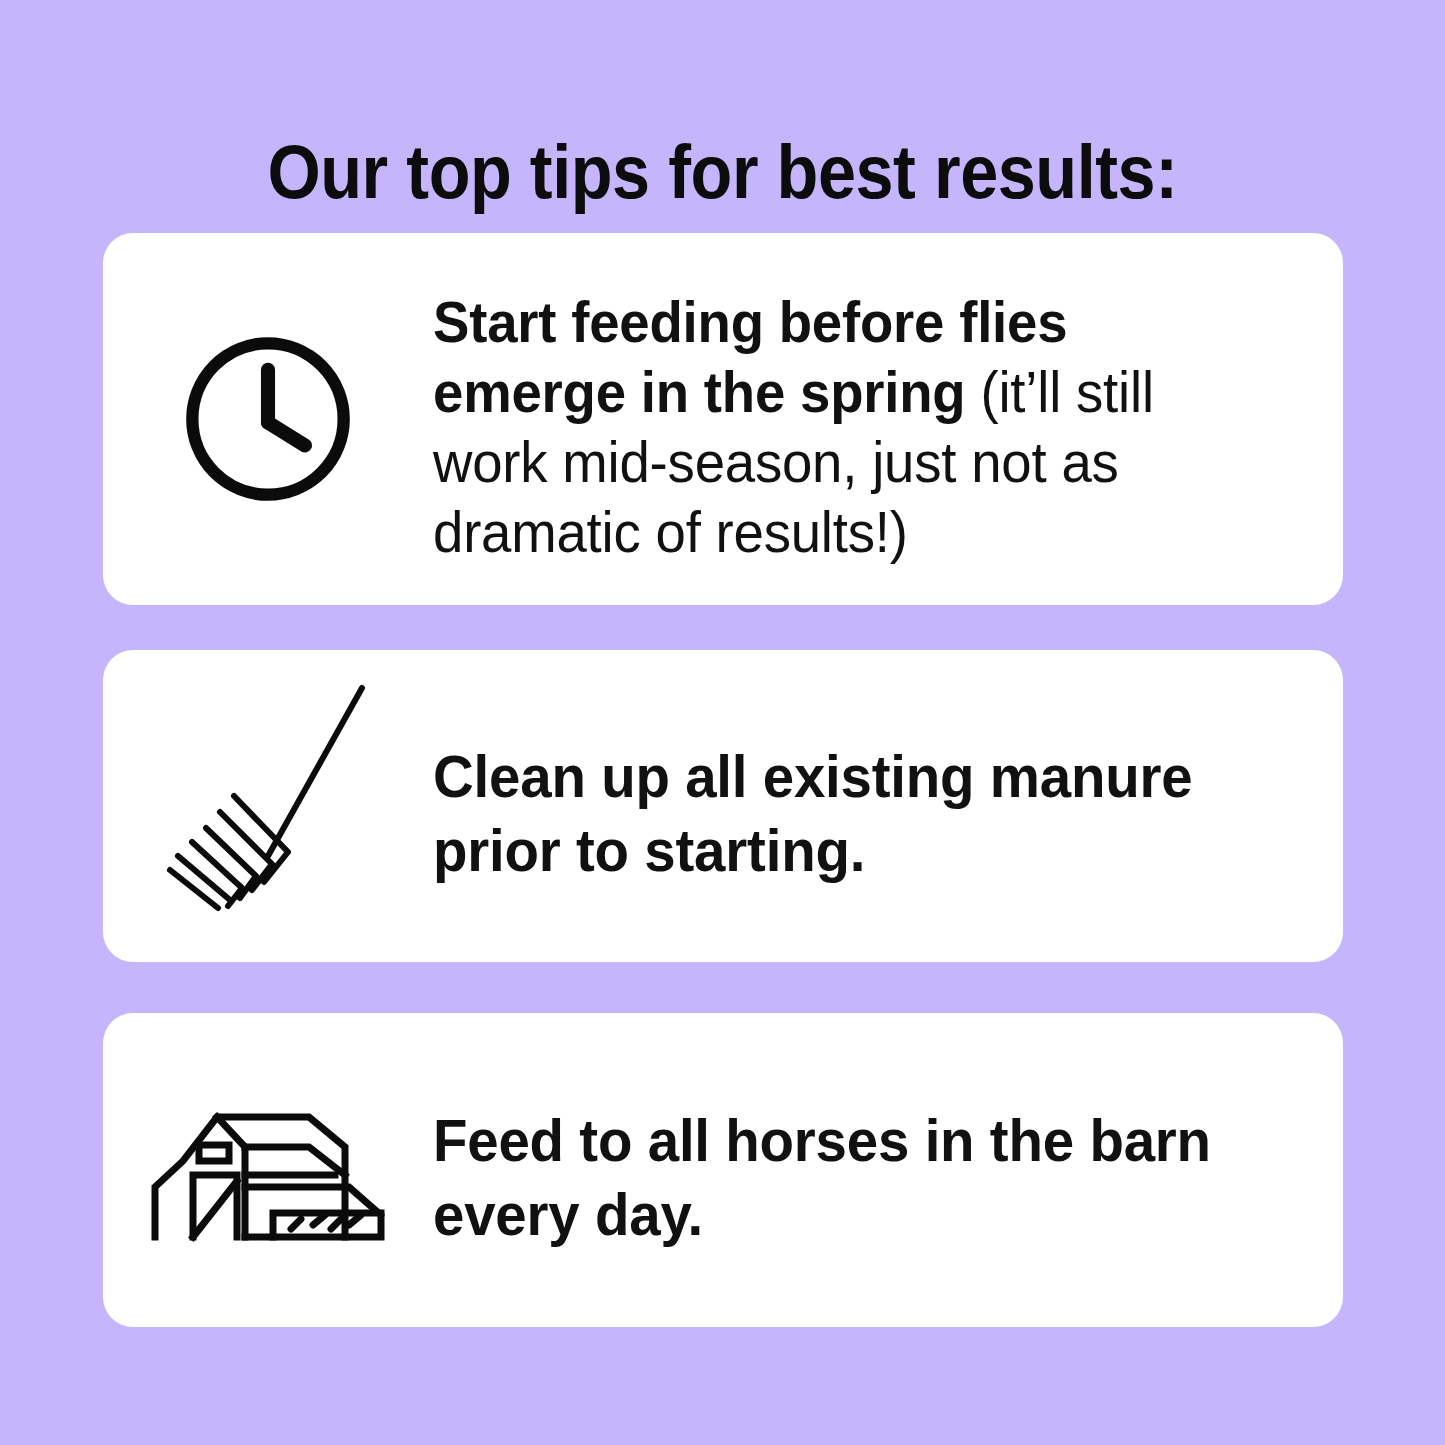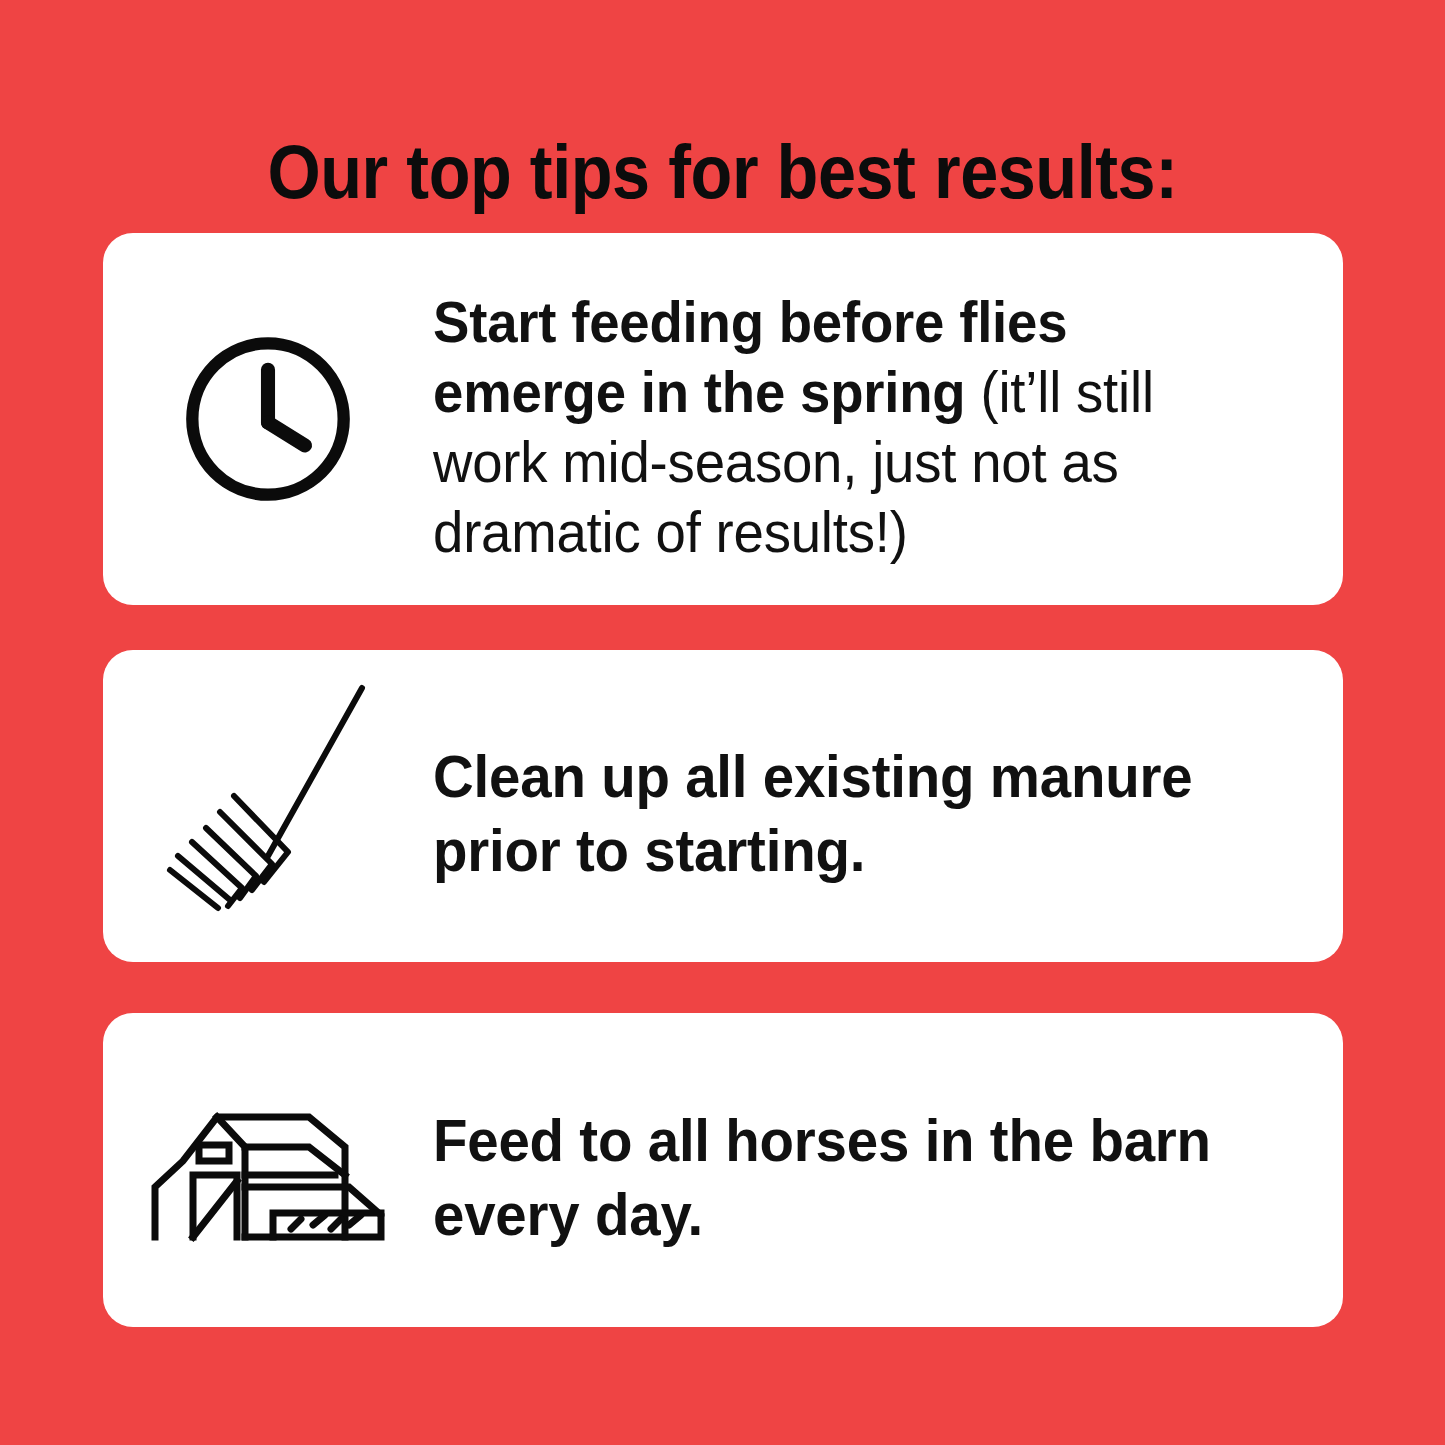--- a/index.html
+++ b/index.html
@@ -11,21 +11,21 @@
     width: 1445px;
     height: 1445px;
     background: #d2caae;
     font-family: "Liberation Sans", sans-serif;
     overflow: hidden;
   }
   .page {
     position: relative;
     width: 1445px;
     height: 1445px;
-    background: #ef4444;
+    background: #c4b5fd;
     box-sizing: border-box;
   }
 
   
   .page-title {
     position: absolute;
     left: 0;
     top: 78px;
     width: 1445px;
     text-align: center;

